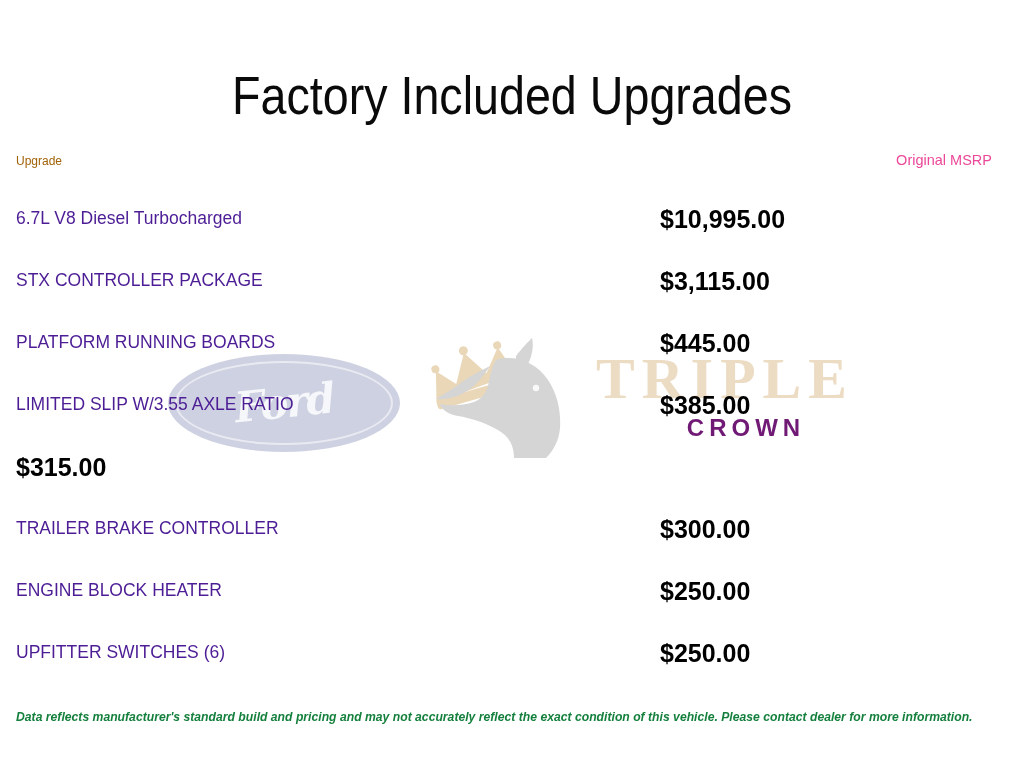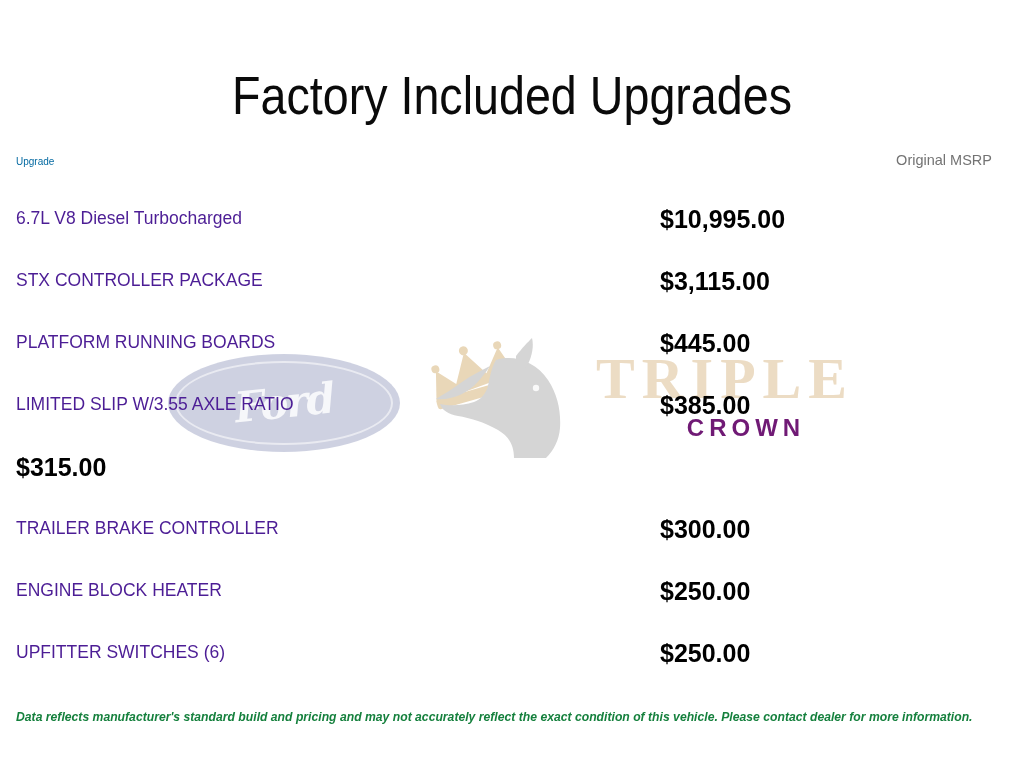--- a/index.html
+++ b/index.html
@@ -127,27 +127,27 @@
     top: 152px;
     width: 976px;
   }
 
   .thead {
     display: flex;
     align-items: baseline;
     height: 36px;
   }
   .th-left {
-    font-size: 10px;
-    color: #0369a1;
+    font-size: 12px;
+    color: #a16207;
     flex: 1 1 auto;
   }
   .th-right {
     font-size: 14.5px;
-    color: #737373;
+    color: #ec4899;
     text-align: right;
     flex: 0 0 auto;
   }
 
   .row {
     display: flex;
     align-items: center;
     min-height: 62px;
     box-sizing: border-box;
   }

